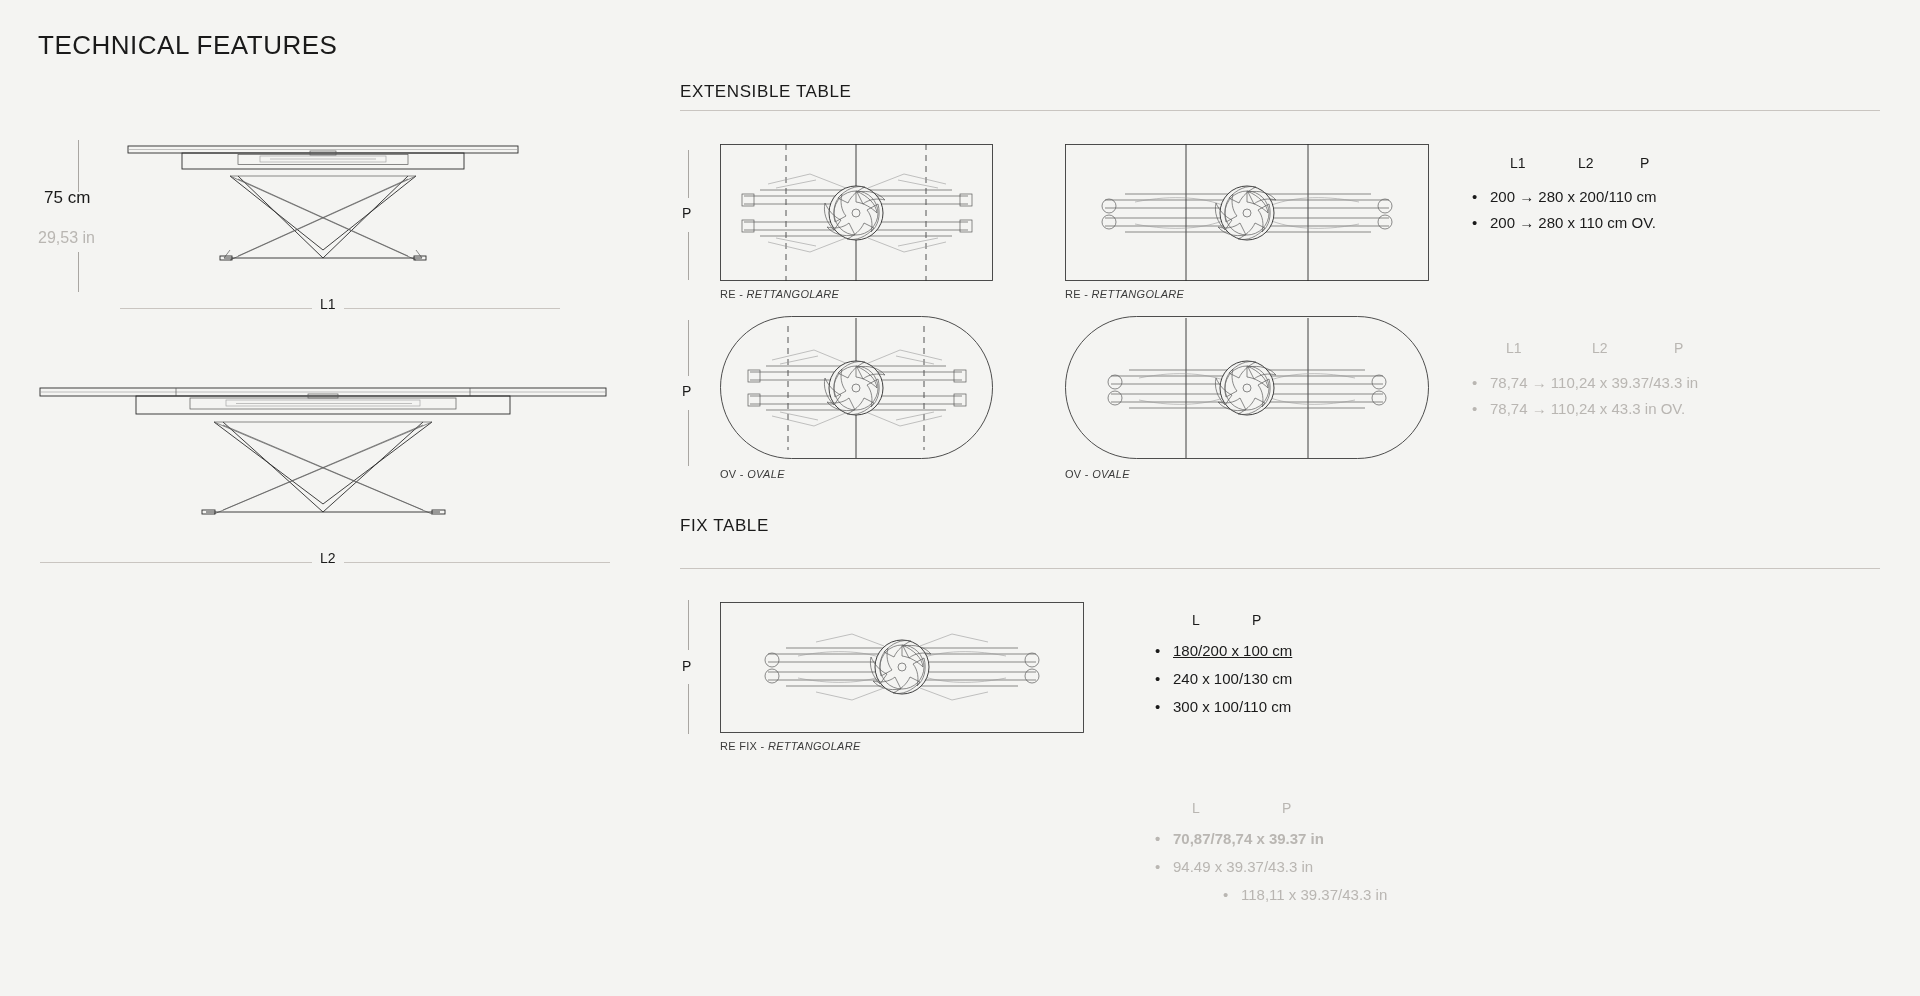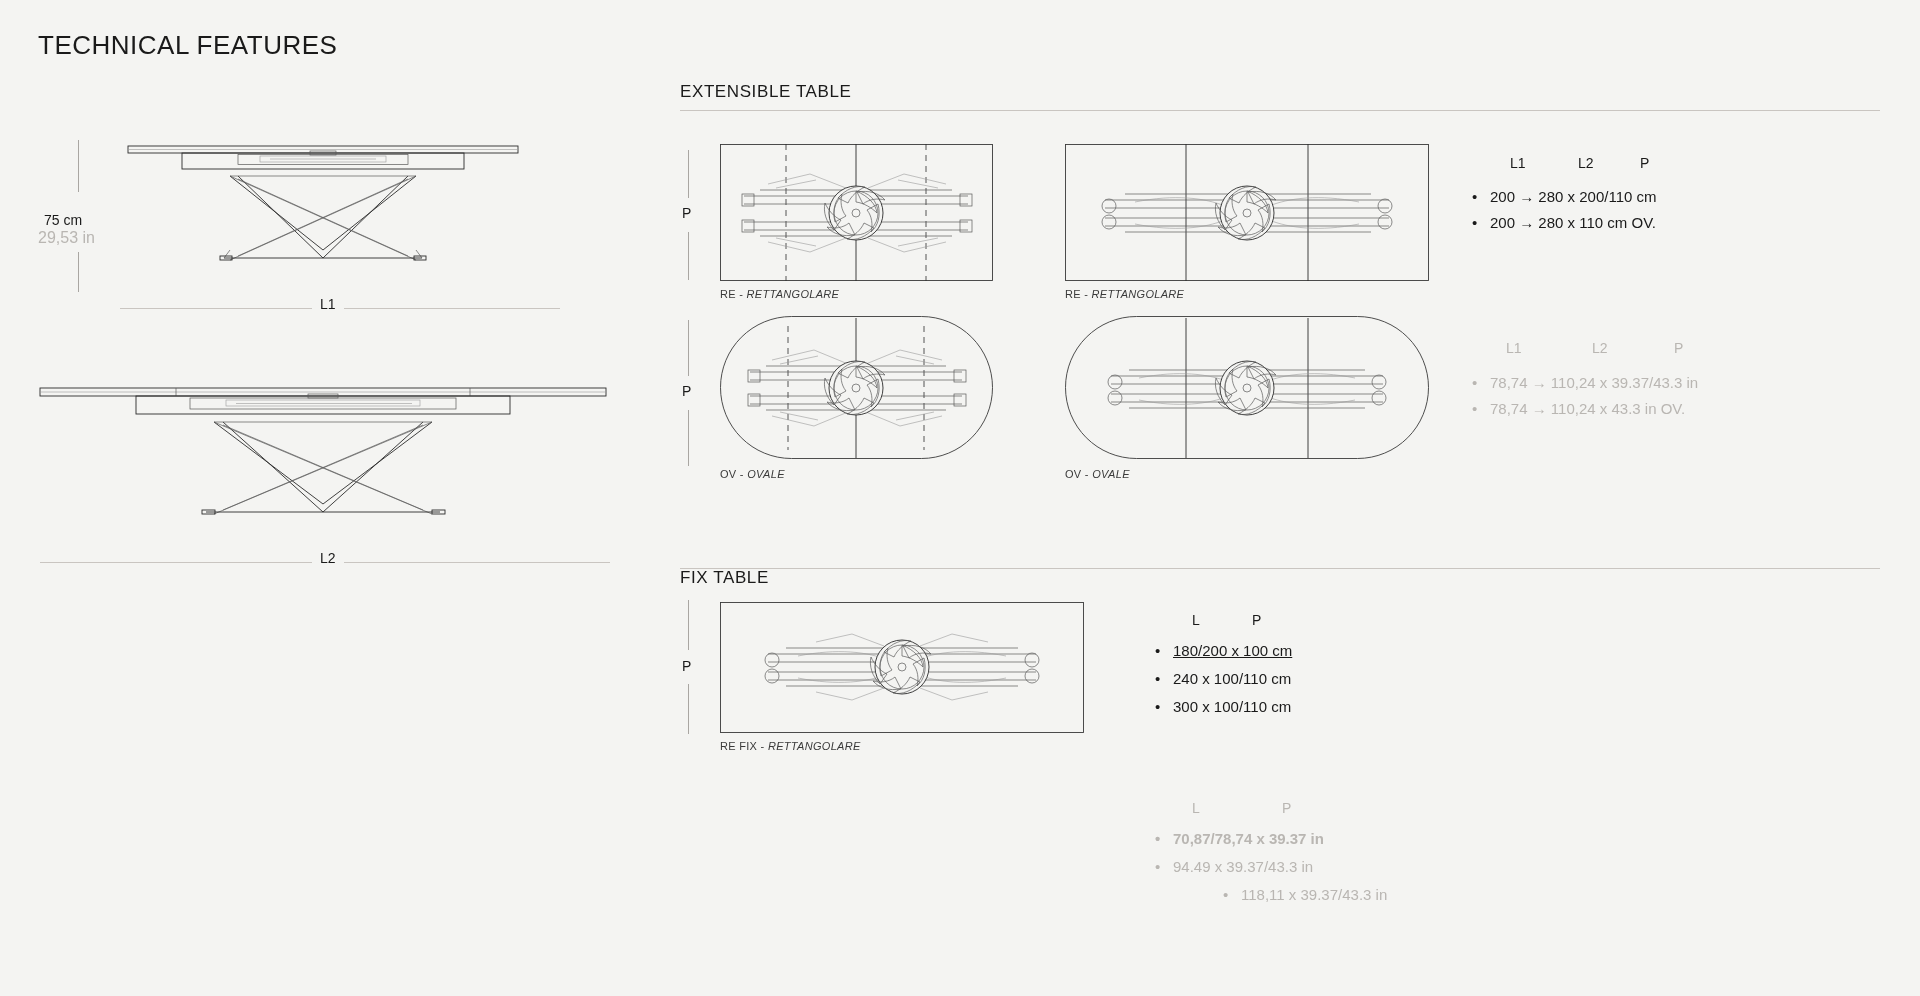--- a/index.html
+++ b/index.html
@@ -94,21 +94,21 @@
 <body>
 
 <div class="page">
 
   <div class="page-title">TECHNICAL FEATURES</div>
 
   <div>
 
     <div class="dim-line-v" style="left:78px; top:140px; height:52px;"></div>
     <div class="dim-line-v" style="left:78px; top:252px; height:40px;"></div>
-    <div class="label" style="left:44px; top:212px; font-size:14px;">75 cm</div>
+    <div class="label" style="left:44px; top:188px; font-size:17px;">75 cm</div>
     <div class="label muted" style="left:38px; top:229px; font-size:16px;">29,53 in</div>
 
     <svg style="position:absolute; left:120px; top:138px;" width="420" height="190" viewBox="0 0 420 190">
 
       <rect class="ln" x="8" y="8" width="390" height="7"></rect>
       <line class="ln-lt" x1="8" y1="11.5" x2="398" y2="11.5"></line>
 
       <rect class="ln" x="62" y="15" width="282" height="16"></rect>
       <rect class="ln-thin" x="118" y="16.5" width="170" height="10"></rect>
       <rect class="ln-lt" x="140" y="18" width="126" height="6"></rect>
@@ -388,21 +388,21 @@
     <div class="label muted" style="left:1674px; top:340px;">P</div>
 
     <div class="bullet muted" style="left:1472px; top:374px;">
       <span class="dot muted">•</span><span>78,74 → 110,24 x 39.37/43.3 in</span>
     </div>
     <div class="bullet muted" style="left:1472px; top:400px;">
       <span class="dot muted">•</span><span>78,74 → 110,24 x 43.3 in      OV.</span>
     </div>
   </div>
 
-  <div class="section-head" style="left:680px; top:568px;">FIX TABLE</div>
+  <div class="section-head" style="left:680px; top:516px;">FIX TABLE</div>
   <div class="rule" style="left:680px; top:568px; width:1200px;"></div>
 
   <div class="label" style="left:682px; top:658px;">P</div>
   <div class="dim-line-v" style="left:688px; top:600px; height:50px;"></div>
   <div class="dim-line-v" style="left:688px; top:684px; height:50px;"></div>
 
   <svg style="position:absolute; left:720px; top:602px;" width="365" height="132" viewBox="0 0 365 132">
     <rect class="ln-box" x="0.5" y="0.5" width="363" height="130"></rect>
     <g class="ln-thin">
       <path d="M48 52 L316 52"></path>
@@ -448,21 +448,21 @@
   </div>
 
   <div>
     <div class="label" style="left:1192px; top:612px;">L</div>
     <div class="label" style="left:1252px; top:612px;">P</div>
 
     <div class="bullet" style="left:1155px; top:642px;text-decoration:underline;">
       <span class="dot">•</span><span>180/200 x 100 cm</span>
     </div>
     <div class="bullet" style="left:1155px; top:670px;">
-      <span class="dot">•</span><span>240 x 100/110 cm</span>
+      <span class="dot">•</span><span>240 x 100/130 cm</span>
     </div>
     <div class="bullet" style="left:1155px; top:698px;">
       <span class="dot">•</span><span>300 x 100/110 cm</span>
     </div>
   </div>
 
   <div>
     <div class="label muted" style="left:1192px; top:800px;">L</div>
     <div class="label muted" style="left:1282px; top:800px;">P</div>
 

